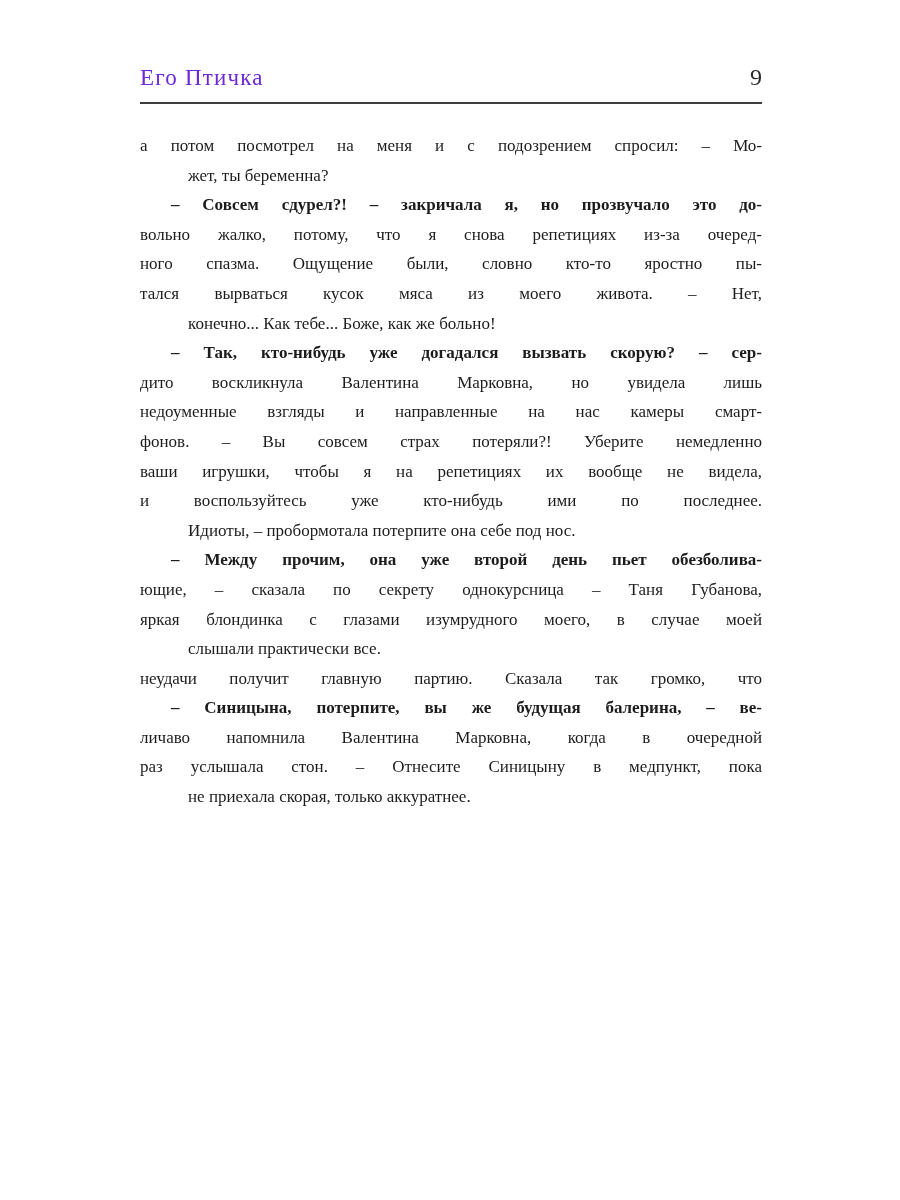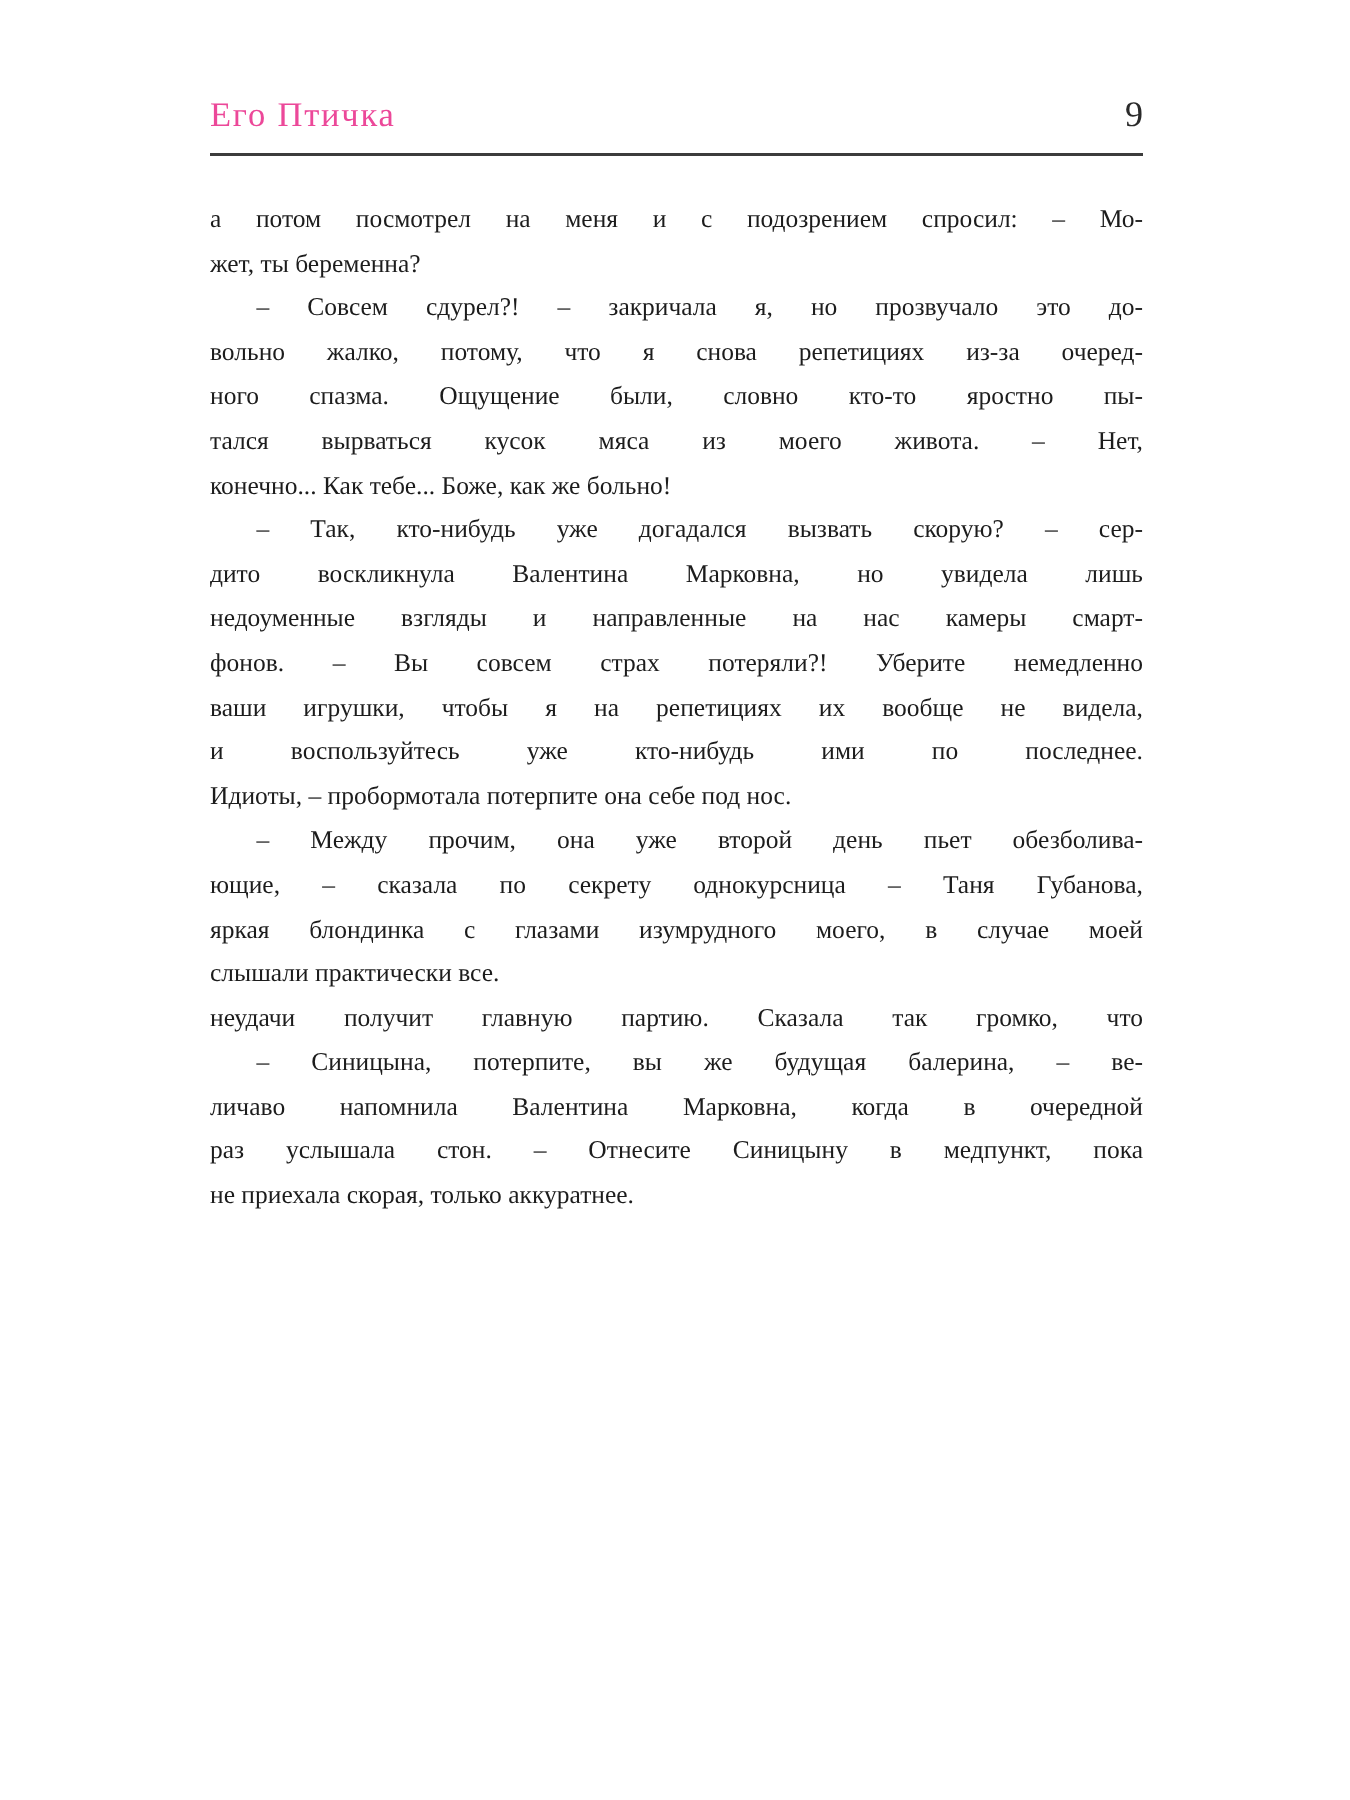--- a/index.html
+++ b/index.html
@@ -25,21 +25,21 @@
   }
   .running-header {
     display: flex;
     justify-content: space-between;
     align-items: baseline;
     padding-top: 64px;
   }
   .running-title {
     font-size: 23px;
     letter-spacing: 1.2px;
-    color: #ec4899;
+    color: #6d28d9;
   }
   .running-page-number {
     font-size: 24px;
     color: #2a2a2a;
   }
   .header-rule {
     margin-top: 11px;
     height: 0;
     border-top: 2px solid #3c3c3c;
   }
@@ -52,23 +52,25 @@
     height: 29.6px;
     overflow: hidden;
     text-align: justify;
     text-align-last: justify;
     color: #1c1c1c;
     white-space: normal;
   }
   .text-line.para-end {
     text-align: left;
     text-align-last: left;
+    margin-left: 48px;
   }
   .text-line.para-start {
     text-indent: 31px;
+    font-weight: bold;
   }
 </style>
 </head>
 <body>
 
 <div class="page">
   <div class="content">
 
     <div class="running-header">
       <span class="running-title">Его Птичка</span>

